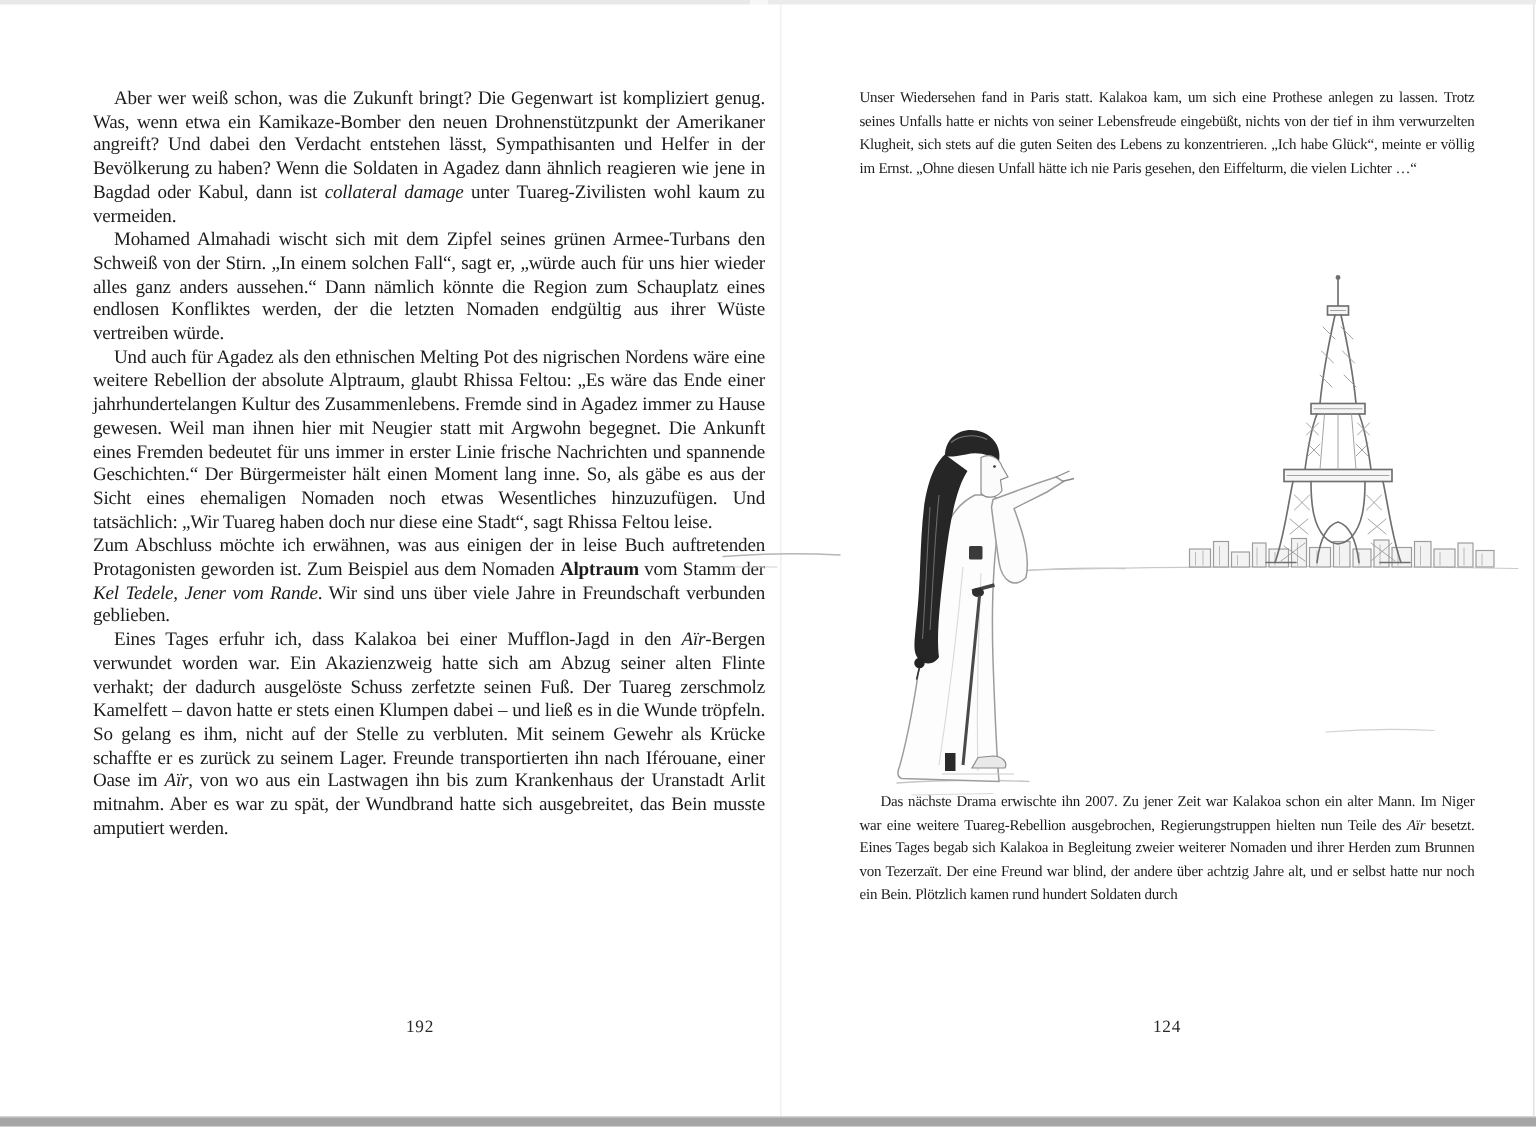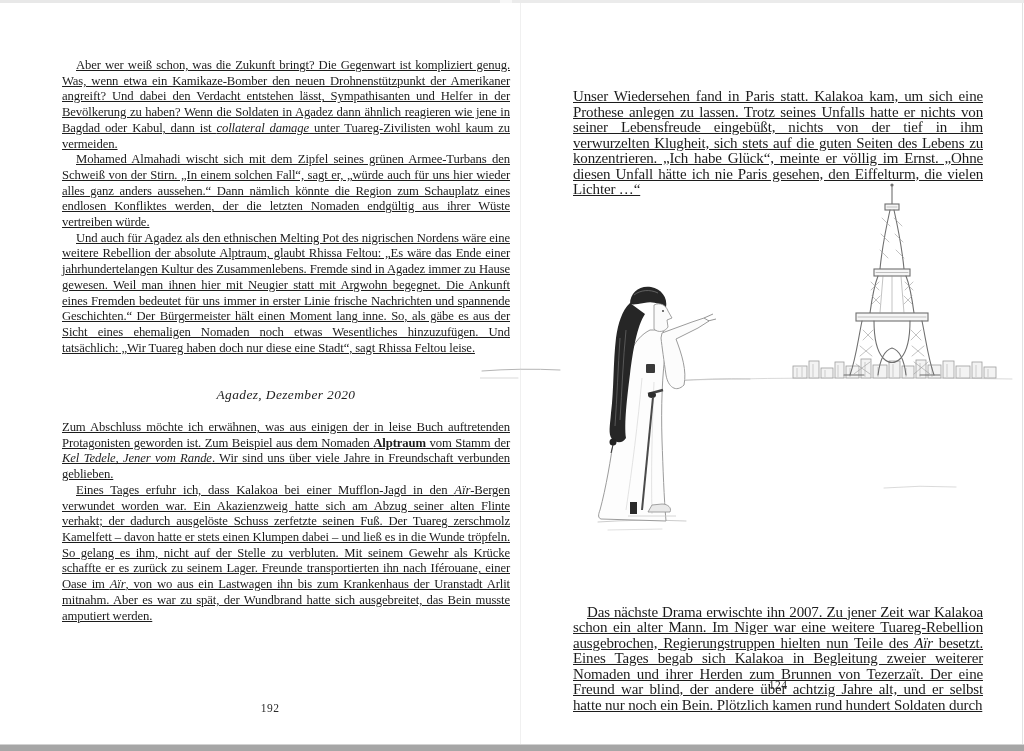--- a/index.html
+++ b/index.html
@@ -13,50 +13,49 @@
     background:linear-gradient(to right,#e8e8e8 0 500px,#f7f7f7 500px 512px,#ebebeb 512px 100%);
   }
   .gutter{position:absolute;left:520px;top:3px;width:1px;height:741px;background:#f0f0f0;}
   .right-edge{position:absolute;left:1022px;top:3px;width:1px;height:741px;background:#e2e2e2;}
   .bottom-bar{
     position:absolute;left:0;top:744px;width:1024px;height:7px;
     background:#a6a6a6;border-top:1px solid #d2d2d2;box-sizing:border-box;
   }
   .text-block{position:absolute;text-align:justify;}
   .tb-left{left:62px;top:58px;width:448px;font-size:12.7px;line-height:15.7px;letter-spacing:-0.12px;}
-  .tb-right{left:573px;top:58px;width:410px;font-size:15px;line-height:15.5px;letter-spacing:-0.15px;margin-top:31px;}
-  .para{margin:0;text-align:justify;text-decoration:underline;}
+  .tb-right{left:573px;top:58px;width:410px;font-size:10px;line-height:15.5px;letter-spacing:-0.15px;}
+  .para{margin:0;text-align:justify;}
   .para.indent{text-indent:14px;}
   .chapter-heading{
     margin:31px 0 17px;text-align:center;font-style:italic;
     font-size:13.4px;letter-spacing:0.4px;text-indent:0;
   }
   .illustration-space{height:407px;}
   .it{font-style:italic;}
   .bd{font-weight:bold;}
   .page-number{position:absolute;top:679px;text-align:center;font-size:11.5px;letter-spacing:0.5px;color:#2a2a2a;}
-  .pn-left{left:46px;width:448px;margin-top:23px;}
+  .pn-left{left:56px;width:448px;}
   .pn-right{left:573px;width:410px;}
   .illustration{position:absolute;left:480px;top:178px;width:544px;height:380px;}
 </style>
 </head>
 <body>
 
 <div>
 
   <div class="top-edge"></div>
   <div class="gutter"></div>
   <div class="right-edge"></div>
 
   <div>
     <div class="text-block tb-left">
         <p class="para indent"><span>Aber wer weiß schon, was die Zukunft bringt? Die Gegenwart ist kompliziert genug. Was, wenn etwa ein Kamikaze-Bomber den neuen Drohnenstützpunkt der Amerikaner angreift? Und dabei den Verdacht entstehen lässt, Sympathisanten und Helfer in der Bevölkerung zu haben? Wenn die Soldaten in Agadez dann ähnlich reagieren wie jene in Bagdad oder Kabul, dann ist </span><span class="it">collateral damage</span><span> unter Tuareg-Zivilisten wohl kaum zu vermeiden.</span></p>
         <p class="para indent"><span>Mohamed Almahadi wischt sich mit dem Zipfel seines grünen Armee-Turbans den Schweiß von der Stirn. „In einem solchen Fall“, sagt er, „würde auch für uns hier wieder alles ganz anders aussehen.“ Dann nämlich könnte die Region zum Schauplatz eines endlosen Konfliktes werden, der die letzten Nomaden endgültig aus ihrer Wüste vertreiben würde.</span></p>
         <p class="para indent"><span>Und auch für Agadez als den ethnischen Melting Pot des nigrischen Nordens wäre eine weitere Rebellion der absolute Alptraum, glaubt Rhissa Feltou: „Es wäre das Ende einer jahrhundertelangen Kultur des Zusammenlebens. Fremde sind in Agadez immer zu Hause gewesen. Weil man ihnen hier mit Neugier statt mit Argwohn begegnet. Die Ankunft eines Fremden bedeutet für uns immer in erster Linie frische Nachrichten und spannende Geschichten.“ Der Bürgermeister hält einen Moment lang inne. So, als gäbe es aus der Sicht eines ehemaligen Nomaden noch etwas Wesentliches hinzuzufügen. Und tatsächlich: „Wir Tuareg haben doch nur diese eine Stadt“, sagt Rhissa Feltou leise.</span></p>
-        <p class="chapter-heading"><span class="it">Agadez, Dezember 2020</span></p>
         <p class="para"><span>Zum Abschluss möchte ich erwähnen, was aus einigen der in leise Buch auftretenden Protagonisten geworden ist. Zum Beispiel aus dem Nomaden </span><span class="bd">Alptraum</span><span> vom Stamm der </span><span class="it">Kel Tedele, Jener vom Rande</span><span>. Wir sind uns über viele Jahre in Freundschaft verbunden geblieben.</span></p>
         <p class="para indent"><span>Eines Tages erfuhr ich, dass Kalakoa bei einer Mufflon-Jagd in den </span><span class="it">Aïr</span><span>-Bergen verwundet worden war. Ein Akazienzweig hatte sich am Abzug seiner alten Flinte verhakt; der dadurch ausgelöste Schuss zerfetzte seinen Fuß. Der Tuareg zerschmolz Kamelfett – davon hatte er stets einen Klumpen dabei – und ließ es in die Wunde tröpfeln. So gelang es ihm, nicht auf der Stelle zu verbluten. Mit seinem Gewehr als Krücke schaffte er es zurück zu seinem Lager. Freunde transportierten ihn nach Iférouane, einer Oase im </span><span class="it">Aïr</span><span>, von wo aus ein Lastwagen ihn bis zum Krankenhaus der Uranstadt Arlit mitnahm. Aber es war zu spät, der Wundbrand hatte sich ausgebreitet, das Bein musste amputiert werden.</span></p>
       </div>
     <div class="page-number pn-left">192</div>
   </div>
 
   <div>
     <div class="text-block tb-right">
         <p class="para"><span>Unser Wiedersehen fand in Paris statt. Kalakoa kam, um sich eine Prothese anlegen zu lassen. Trotz seines Unfalls hatte er nichts von seiner Lebensfreude eingebüßt, nichts von der tief in ihm verwurzelten Klugheit, sich stets auf die guten Seiten des Lebens zu konzentrieren. „Ich habe Glück“, meinte er völlig im Ernst. „Ohne diesen Unfall hätte ich nie Paris gesehen, den Eiffelturm, die vielen Lichter …“</span></p>
         <div class="illustration-space"></div>

